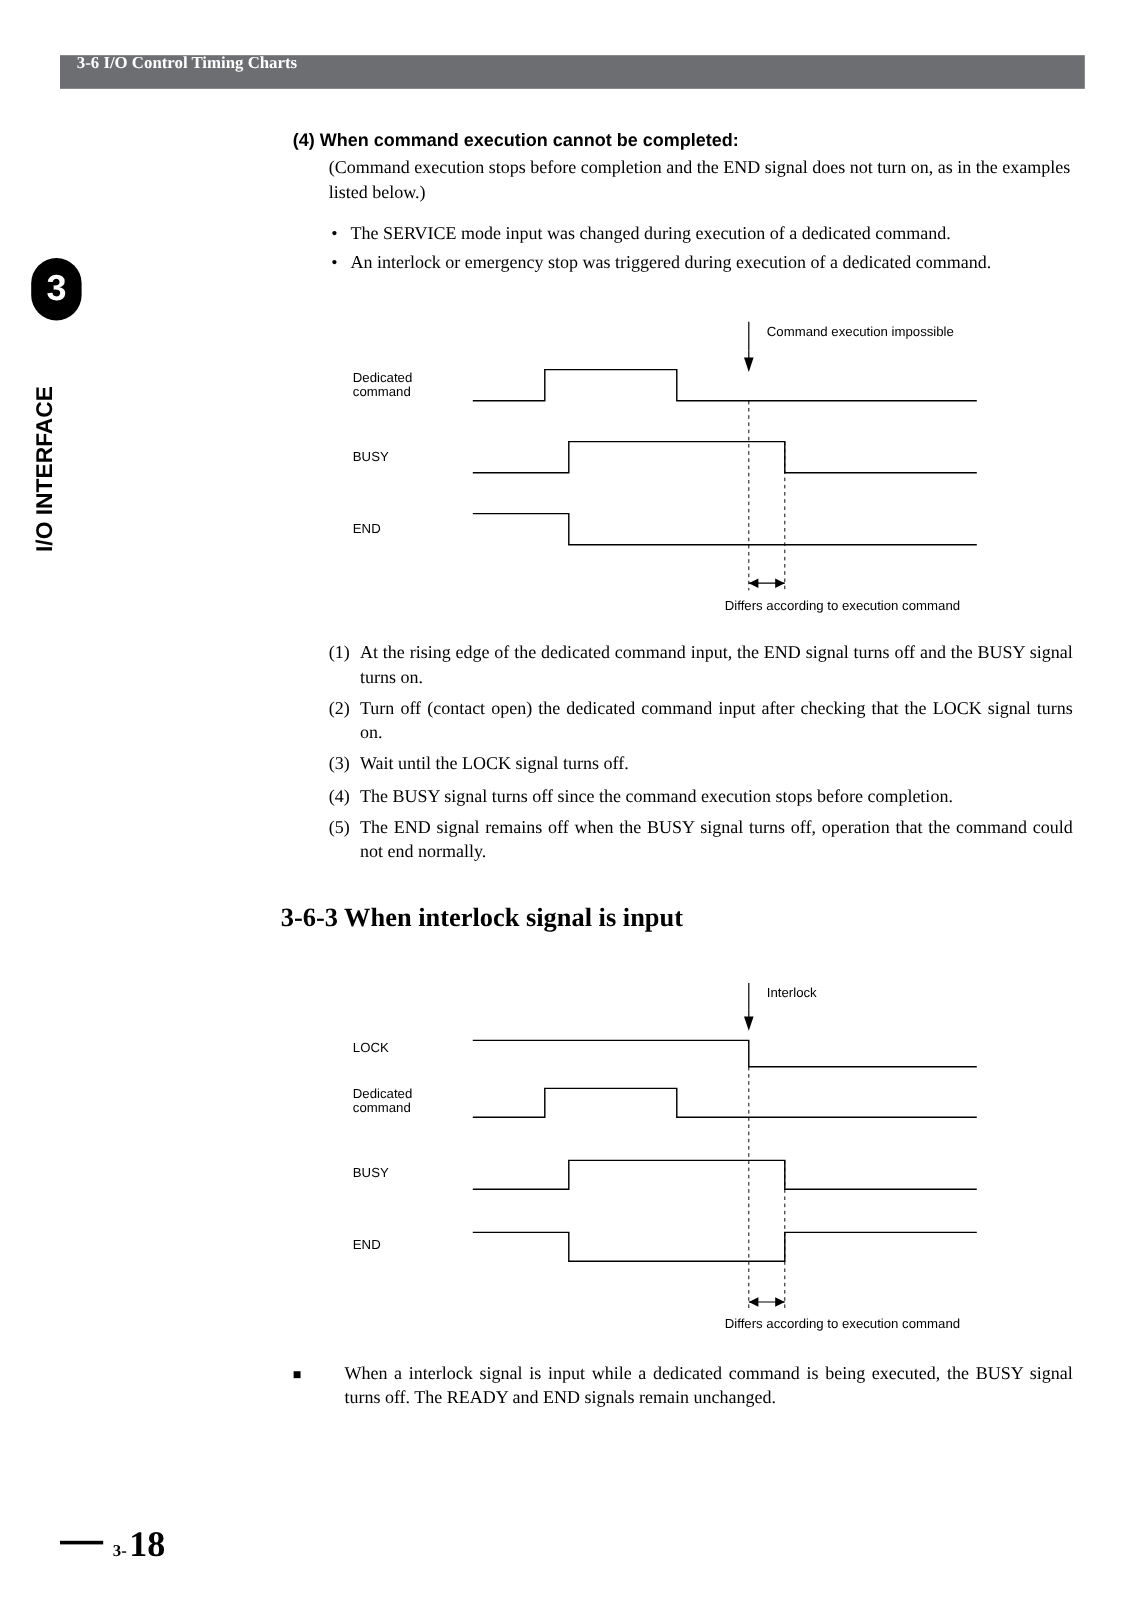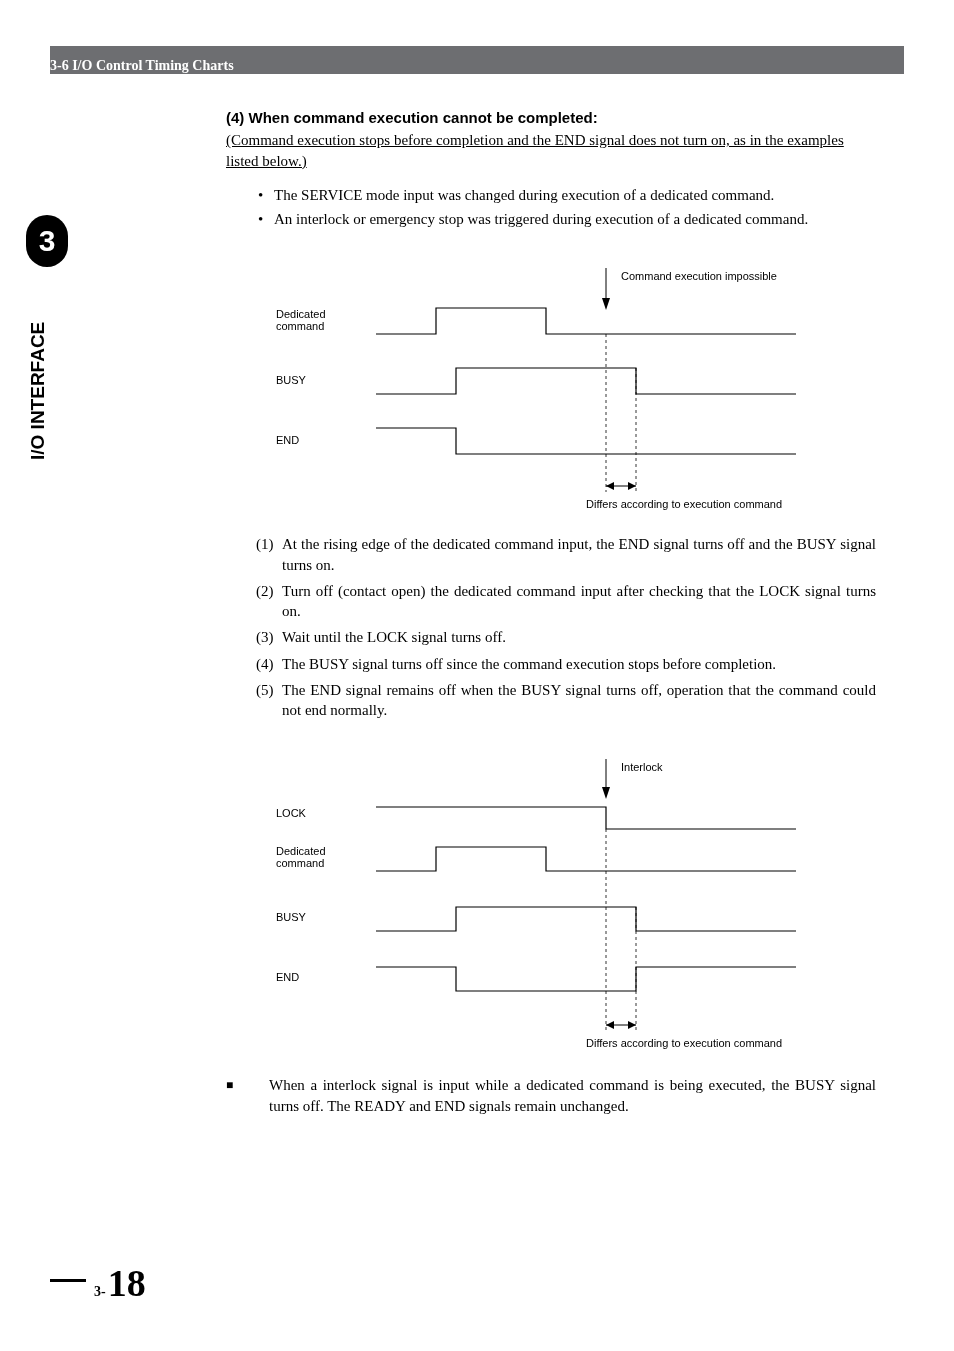--- a/index.html
+++ b/index.html
@@ -12,21 +12,22 @@
     position: relative;
   }
   .header-bar {
     position: absolute;
     top: 46px;
     left: 50px;
     right: 50px;
     height: 28px;
     background: #6d6e71;
     display: flex;
-    align-items: flex-end;
+    align-items: flex-start;
+    padding-left: 14px;
   }
   .header-bar-text {
     color: #fff;
     font-weight: bold;
     font-size: 14px;
     font-family: "Times New Roman", serif;
   }
   .chapter-tab {
     position: absolute;
     left: 26px;
@@ -49,32 +50,32 @@
     top: 460px;
     transform: rotate(-90deg);
     transform-origin: left top;
     font-family: Arial, sans-serif;
     font-weight: bold;
     font-size: 19px;
     white-space: nowrap;
   }
   .content {
     position: absolute;
-    left: 226px;
+    left: 244px;
     top: 108px;
     width: 650px;
     font-size: 15px;
     line-height: 1.35;
   }
   .sec4-title {
     font-family: Arial, sans-serif;
     font-weight: bold;
     font-size: 15px;
   }
-  .indent1 { margin-top: 2px; text-decoration: underline; }
+  .indent1 { margin-left: 30px; margin-top: 2px; }
   .bullets {
     margin-left: 30px;
     margin-top: 14px;
   }
   .bullets li {
     list-style: none;
     position: relative;
     padding-left: 18px;
     text-align: justify;
     margin-bottom: 4px;
@@ -135,21 +136,21 @@
     align-self: center;
   }
   .page-footer .pre {
     font-family: "Times New Roman", serif;
     font-weight: bold;
     font-size: 14px;
   }
   .page-footer .num {
     font-family: "Times New Roman", serif;
     font-weight: bold;
-    font-size: 38px;
+    font-size: 30px;
     margin-left: 2px;
   }
 </style>
 </head>
 <body>
 
 <div class="header-bar">
   <span class="header-bar-text">3-6 I/O Control Timing Charts</span>
 </div>
 
@@ -215,20 +216,21 @@
     <div class="item">
         <span class="num">(4)</span>
         <span class="txt">The BUSY signal turns off since the command execution stops before completion.</span>
       </div>
     <div class="item">
         <span class="num">(5)</span>
         <span class="txt">The END signal remains off when the BUSY signal turns off, operation that the command could not end normally.</span>
       </div>
   </div>
 
+  <div class="section-head">3-6-3  When interlock signal is input</div>
 
   <div class="diagram">
     <svg width="560" height="300" viewBox="0 0 560 300">
 
       <line x1="330" y1="0" x2="330" y2="22" stroke="#000" stroke-width="1"></line>
       <text x="345" y="12" font-size="11">Interlock</text>
       <polygon points="330,40 326,28 334,28" fill="#000"></polygon>
       <line x1="330" y1="22" x2="330" y2="36" stroke="#000" stroke-width="1"></line>
 
       <text x="0" y="58" font-size="11">LOCK</text>

